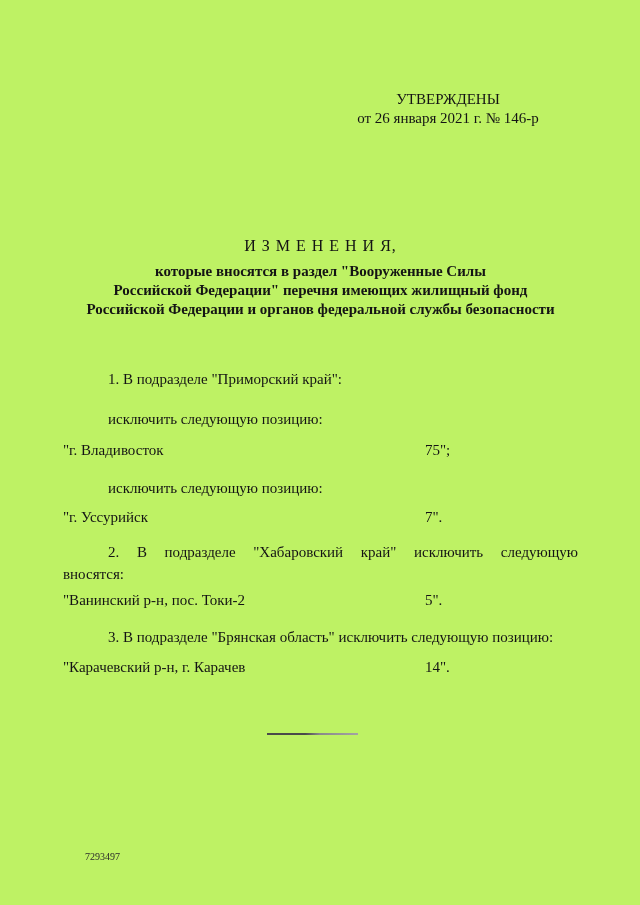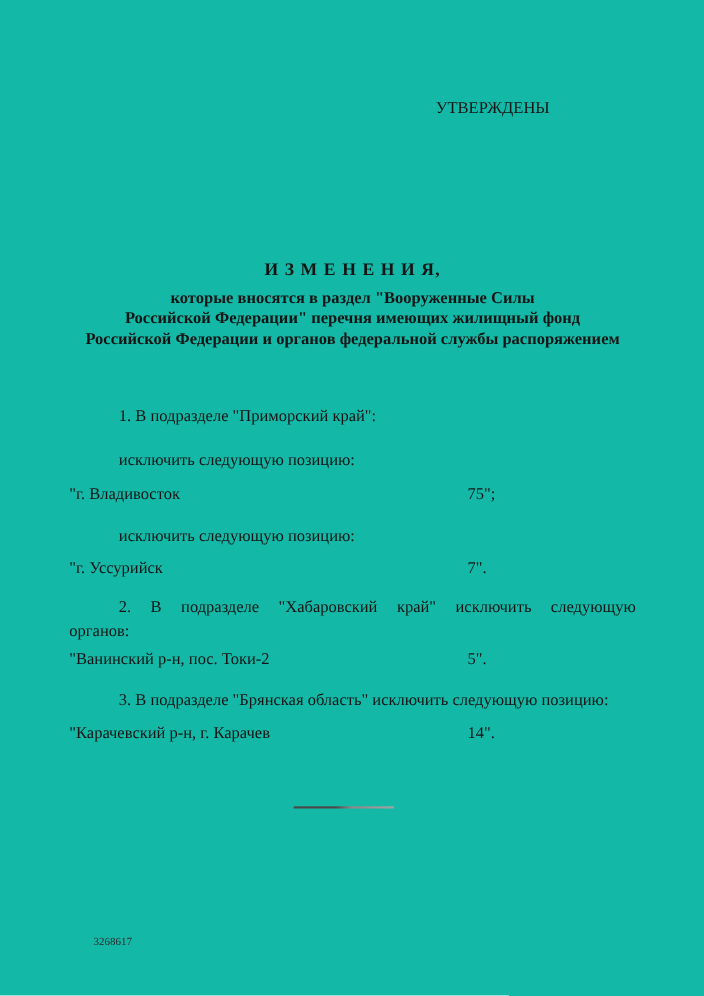--- a/index.html
+++ b/index.html
@@ -4,42 +4,42 @@
 <style>
   html, body {
     margin: 0;
     padding: 0;
     background: #ffffff;
   }
   .page {
     position: relative;
     width: 640px;
     height: 905px;
-    background: #14b8a6;
+    background: #bef264;
     overflow: hidden;
     font-family: "Liberation Serif", "DejaVu Serif", serif;
     color: #141414;
   }
   .approval {
     position: absolute;
     top: 90px;
     left: 348px;
     width: 200px;
     text-align: center;
     font-size: 15px;
     line-height: 19px;
   }
   .doc-title {
     position: absolute;
     top: 237px;
     left: 63px;
     width: 515px;
     text-align: center;
     font-size: 16px;
-    font-weight: bold;
+    font-weight: normal;
     letter-spacing: 1px;
   }
   .doc-subtitle {
     position: absolute;
     top: 262px;
     left: 63px;
     width: 515px;
     text-align: center;
     font-size: 15px;
     font-weight: bold;
@@ -88,60 +88,61 @@
     color: #2b2b2b;
   }
 </style>
 </head>
 <body>
 
 <div class="page">
 
   <div class="approval">
     <div>УТВЕРЖДЕНЫ</div>
+    <div>от 26 января 2021 г. № 146-р</div>
   </div>
 
   <div class="doc-title">И З М Е Н Е Н И Я,</div>
 
   <div class="doc-subtitle">
     <div>которые вносятся в раздел "Вооруженные Силы</div>
     <div>Российской Федерации" перечня имеющих жилищный фонд</div>
-    <div>Российской Федерации и органов федеральной службы распоряжением</div>
+    <div>Российской Федерации и органов федеральной службы безопасности</div>
   </div>
 
   <div class="para indent" style="top:370px">1. В подразделе "Приморский край":</div>
 
   <div class="para indent" style="top:410px">исключить следующую позицию:</div>
 
   <div class="para row" style="top:441px">
     <span class="row-name">"г. Владивосток</span>
     <span class="row-value">75";</span>
   </div>
 
   <div class="para indent" style="top:479px">исключить следующую позицию:</div>
 
   <div class="para row" style="top:508px">
     <span class="row-name">"г. Уссурийск</span>
     <span class="row-value">7".</span>
   </div>
 
   <div class="para jpara" style="top:541px">
     <div class="jline">2. В подразделе "Хабаровский край" исключить следующую</div>
-    <div>органов:</div>
+    <div>вносятся:</div>
   </div>
 
   <div class="para row" style="top:591px">
     <span class="row-name">"Ванинский р-н, пос. Токи-2</span>
     <span class="row-value">5".</span>
   </div>
 
   <div class="para indent" style="top:628px">3. В подразделе "Брянская область" исключить следующую позицию:</div>
 
   <div class="para row" style="top:658px">
     <span class="row-name">"Карачевский р-н, г. Карачев</span>
     <span class="row-value">14".</span>
   </div>
 
   <div class="separator"></div>
 
-  <div class="footer-code">3268617</div>
+  <div class="footer-code">7293497</div>
 
 </div>
 
 </body></html>

